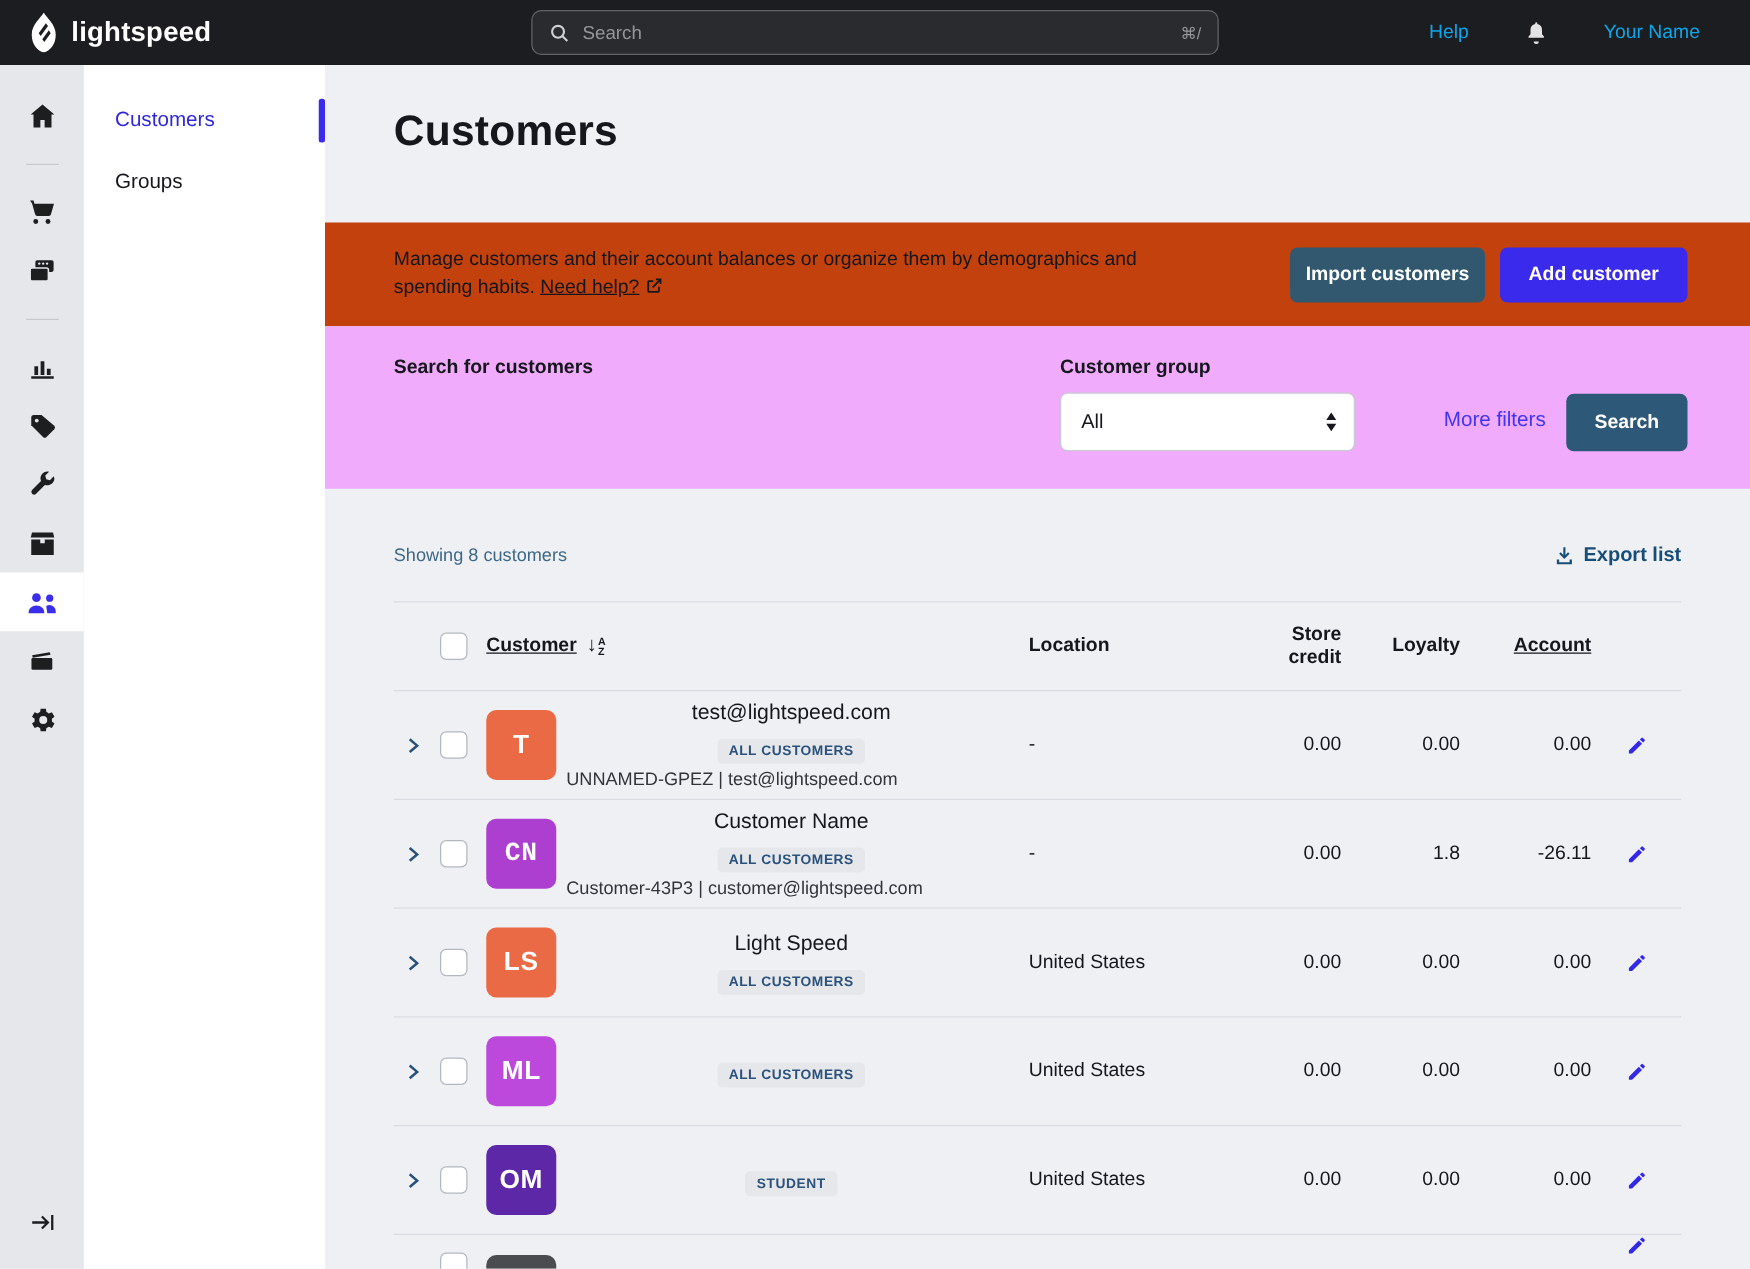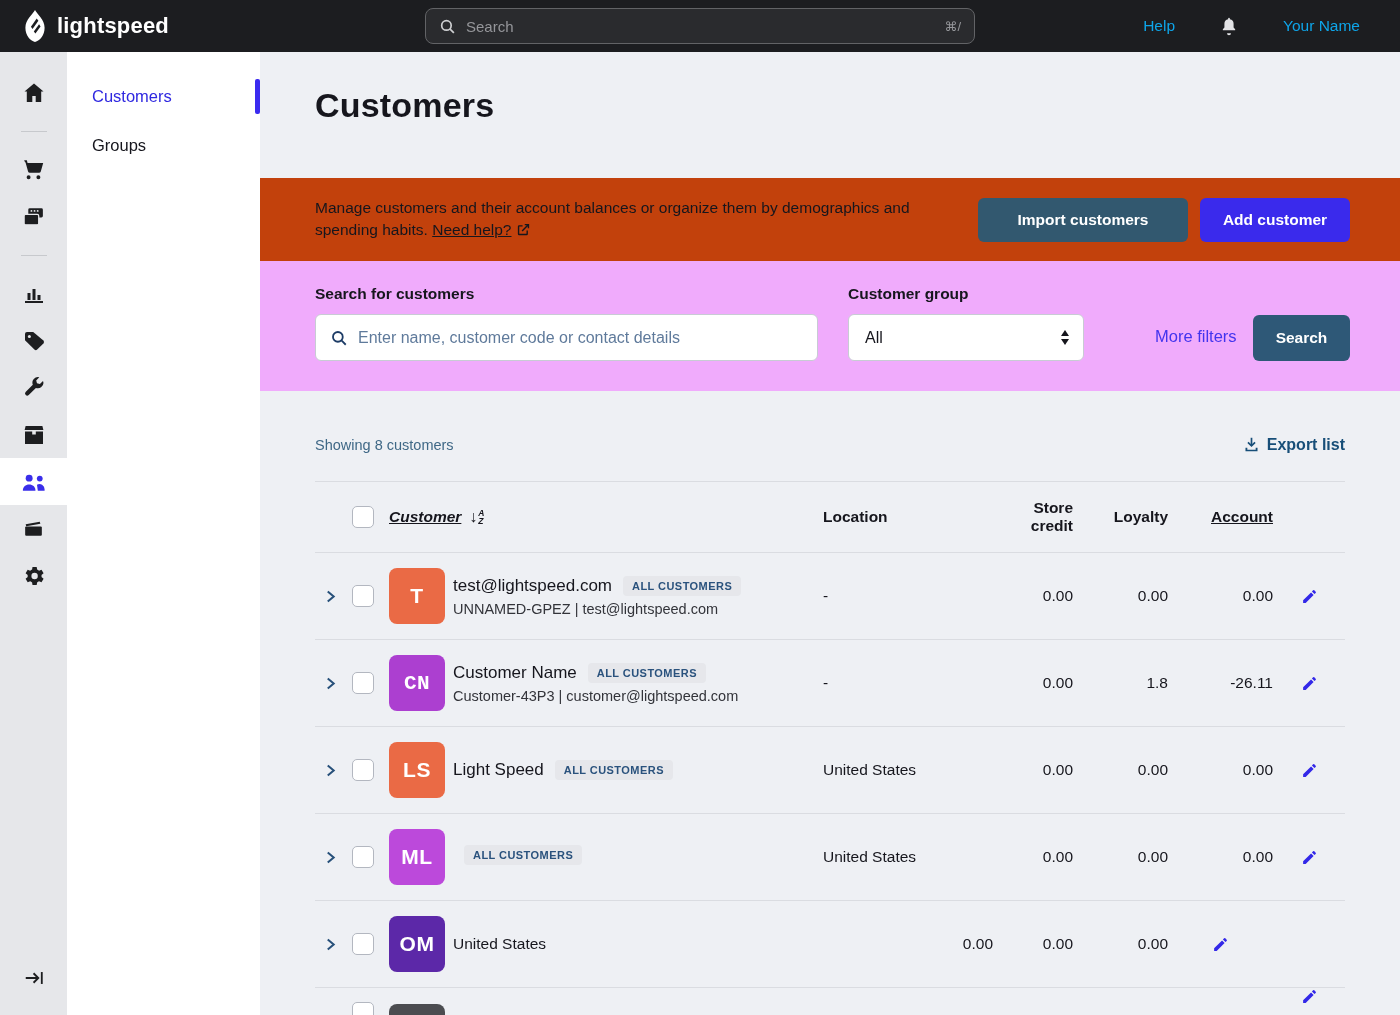--- a/index.html
+++ b/index.html
@@ -67,21 +67,21 @@
   .page-title { font-size:34px; font-weight:700; letter-spacing:.2px; }
 
   .banner {
     height:83px; background:#c2410c; display:flex; align-items:center; padding:0 50px 0 55px;
   }
   .banner-text { width:660px; font-size:15.5px; line-height:1.4; }
   .banner-text a { color:#16161d; font-weight:400; text-decoration:underline; cursor:pointer; }
   .ext-icon { display:inline-block; vertical-align:-2px; margin-left:4px; }
   .banner-buttons { margin-left:auto; display:flex; gap:12px; }
   .btn { border:none; border-radius:6px; font-family:inherit; font-size:15.5px; font-weight:700; color:#fff; cursor:pointer; }
-  .btn-import { width:210px; height:44px; background:#32586f; }
+  .btn-import { width:156px; height:44px; background:#32586f; }
   .btn-add { width:150px; height:44px; background:#3a2aec; }
 
   .filterbar { position:relative; height:130px; background:#f0abfc; }
   .field-label { position:absolute; font-size:15.5px; font-weight:700; top:24px; }
   .lbl-search { left:55px; }
   .lbl-group { left:588px; }
   .cust-search {
     position:absolute; left:55px; top:53px; width:503px; height:47px;
     border:1px solid #c8cbd4; border-radius:6px; background:#fff;
     display:flex; align-items:center; gap:10px; padding:0 14px;
@@ -107,42 +107,42 @@
   .showing { font-size:14.5px; color:#3f6886; }
   .export { display:flex; align-items:center; gap:7px; color:#174e78; font-size:16px; font-weight:700; cursor:pointer; }
   .table-rule { border-top:1px solid #dadce1; margin-top:27px; }
 
   .tgrid {
     display:grid;
     grid-template-columns:30px 44px 64px 370px 170px 80px 95px 105px 72px;
     align-items:center;
   }
   .thead { height:70px; font-size:15.5px; font-weight:700; }
-  .th-customer { grid-column:3 / span 2; display:flex; align-items:flex-end; gap:8px;font-style:italic; }
+  .th-customer { grid-column:3 / span 2; display:flex; align-items:flex-end; gap:8px; }
   .th-underline { text-decoration:underline; cursor:pointer; }
   .sort-ico { display:flex; align-items:center; gap:1px; }
   .sort-arrow { font-size:16px; font-weight:400; }
   .sort-az { display:flex; flex-direction:column; font-size:8.5px; font-weight:700; line-height:1; }
   .num { text-align:right; font-size:15.5px; }
   .th-loc { font-size:15.5px; }
 
   .trow { height:87px; border-top:1px solid #dadce1; }
   .chev { display:flex; justify-content:center; cursor:pointer; }
   input[type=checkbox] {
     appearance:none; -webkit-appearance:none; width:22px; height:22px;
     background:#fff; border:1.5px solid #b3b7c0; border-radius:5px; cursor:pointer; margin-left:7px;
   }
   .thead input[type=checkbox] { margin-left:7px; }
   .avatar {
     width:56px; height:56px; border-radius:8px; color:#fff;
     display:flex; align-items:center; justify-content:center;
     font-size:21px; font-weight:700; letter-spacing:.5px;
   }
   .namecell { padding-right:10px; }
-  .nameline { display:flex; align-items:center; gap:11px; }
+  .nameline { display:flex; align-items:center; gap:11px;flex-direction:column; }
   .cname { font-size:17px; }
   .badge {
     background:#e6e7eb; color:#2a527d; font-size:11px; font-weight:700;
     letter-spacing:.45px; padding:4px 9px; border-radius:4px; white-space:nowrap;
   }
   .subline { font-size:14.5px; color:#33343a; margin-top:5px; }
   .loc { font-size:15.5px; }
   .editcell { display:flex; justify-content:center; cursor:pointer; }
 
   .trow.partial { height:28px; overflow:hidden; align-items:start; }
@@ -277,27 +277,20 @@
           </svg></span>
     </p>
     <div class="banner-buttons">
       <button class="btn btn-import">Import customers</button>
       <button class="btn btn-add">Add customer</button>
     </div>
   </section>
 
   <section class="filterbar">
     <label class="field-label lbl-search">Search for customers</label>
-    <div class="cust-search">
-      <svg width="18" height="18" viewBox="0 0 24 24">
-        <circle cx="10.5" cy="10.5" r="6.5" fill="none" stroke="#1d3c66" stroke-width="2.4"></circle>
-        <path d="M15.6 15.6 21 21" stroke="#1d3c66" stroke-width="2.4"></path>
-      </svg>
-      <input type="text" placeholder="Enter name, customer code or contact details" style="">
-    </div>
     <label class="field-label lbl-group">Customer group</label>
     <div class="group-select">
       <span>All</span>
       <span class="spinner">
           <i class="spin-up"></i>
           <i class="spin-down"></i>
         </span>
     </div>
     <a class="more-filters">More filters</a>
     <button class="btn btn-search">Search</button>
@@ -438,20 +431,27 @@
     </span>
   </div>
         <div class="tgrid trow">
     <span class="chev">
       <svg width="11" height="13" viewBox="0 0 12 14">
               <path d="M3 1.5 9.5 7 3 12.5" fill="none" stroke="#27507a" stroke-width="2.2"></path>
             </svg>
     </span>
     <input type="checkbox" style="">
     <span class="avatar" style="background: rgb(92, 40, 168);">OM</span>
+    <span class="namecell">
+      <span class="nameline">
+        <span class="cname"></span>
+        <span class="badge">STUDENT</span>
+      </span>
+      <div class="subline"></div>
+    </span>
     <span class="loc">United States</span>
     <span class="num">0.00</span>
     <span class="num">0.00</span>
     <span class="num">0.00</span>
     <span class="editcell">
       <svg width="17" height="17" viewBox="0 0 24 24">
         <path fill="#3328e8" d="M3 17.4V21h3.6L17.8 9.8l-3.6-3.6L3 17.4zM20.7 6.9a1.2 1.2 0 0 0 0-1.7l-1.9-1.9a1.2 1.2 0 0 0-1.7 0l-1.7 1.7 3.6 3.6 1.7-1.7z"></path>
       </svg>
     </span>
   </div>

